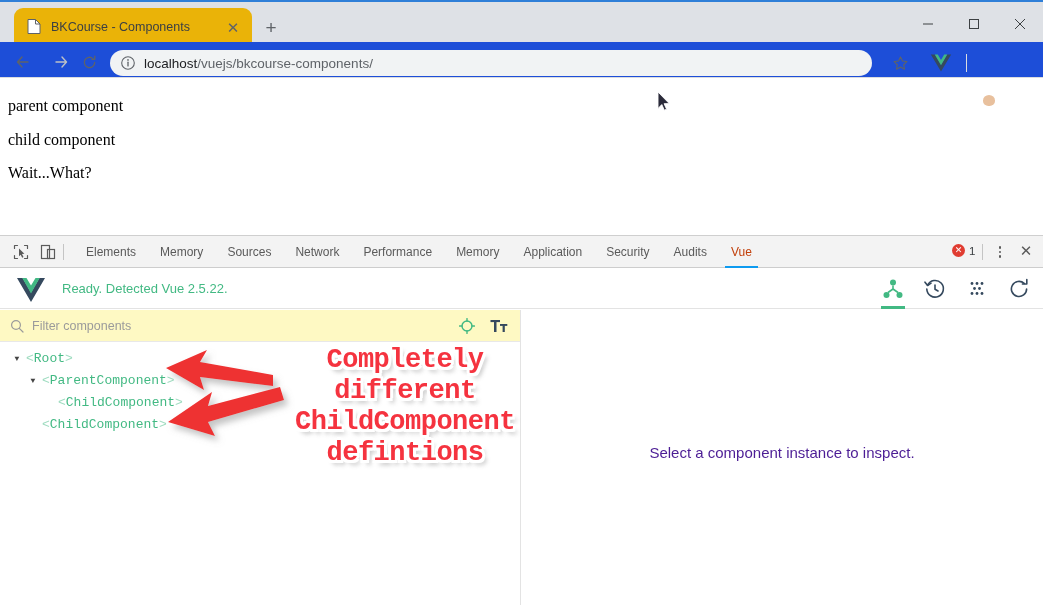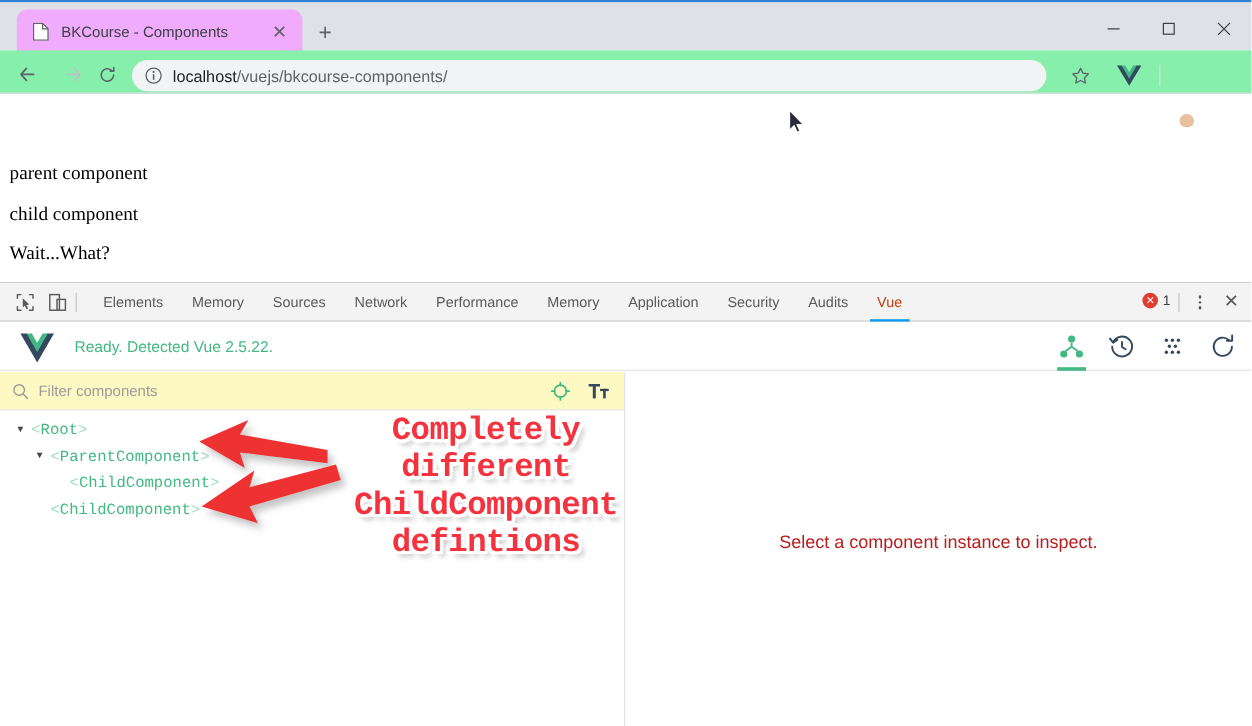--- a/index.html
+++ b/index.html
@@ -19,21 +19,21 @@
   .topline {
     position: absolute; top: 0; left: 0; width: 1043px; height: 2px;
     background: #2f7fd8;
   }
   .titlebar {
     position: absolute; top: 2px; left: 0; width: 1043px; height: 40px;
     background: #dee1e6;
   }
   .tab {
     position: absolute; top: 6px; left: 14px; width: 238px; height: 36px;
-    background: #f0abfc;
+    background: #eab308;
     border-radius: 9px 9px 0 0;
   }
   .tab-favicon {
     position: absolute; top: 11px; left: 13px; width: 14px; height: 15px;
   }
   .tab-title {
     position: absolute; top: 12px; left: 37px;
     font-size: 12.5px; color: #3c4043;
     white-space: nowrap; overflow: hidden; text-overflow: ellipsis;
     max-width: 160px;
@@ -53,21 +53,21 @@
     display: flex;
   }
   .wc {
     width: 46px; height: 40px;
     display: flex; align-items: center; justify-content: center;
     color: #3c4043;
   }
 
   .toolbar {
     position: absolute; top: 42px; left: 0; width: 1043px; height: 36px;
-    background: #86efac;
+    background: #1d4ed8;
     border-bottom: 1px solid #dadce0;
     text-align: center;
   }
   .navbtn {
     position: absolute; top: 7px; width: 26px; height: 26px;
     display: flex; align-items: center; justify-content: center;
   }
   .omnibox {
     position: absolute; top: 8px; left: 110px; width: 762px; height: 26px;
     background: #f1f3f4; border-radius: 13px;
@@ -123,21 +123,21 @@
   }
 
   
   .viewport {
     position: absolute; top: 83px; left: 0; width: 1043px; height: 152px;
     background: #ffffff;
     font-family: "Liberation Serif", "DejaVu Serif", serif;
   }
   .pline {
     position: absolute; left: 8px;
-    font-size: 16px; color: #000000; margin-top: 39px;
+    font-size: 16px; color: #000000;
   }
   .pline.l1 { top: 14px; }
   .pline.l2 { top: 48px; }
   .pline.l3 { top: 81px; }
 
   .cursor {
     position: absolute; left: 657px; top: 91px;
     width: 14px; height: 21px; z-index: 50;
   }
 
@@ -273,21 +273,21 @@
   .tname { color: #42b983; }
   .tbracket { color: #9fdcc0; }
 
   .panel-divider {
     position: absolute; top: 74px; left: 520px; width: 1px; height: 296px;
     background: #e3e3e3;
   }
   .inspect-hint {
     position: absolute; top: 444px; left: 521px; width: 522px;
     text-align: center;
-    font-size: 15px; color: #b91c1c;
+    font-size: 15px; color: #4c1d95;
   }
 
   
   .annot {
     position: absolute; top: 340px; left: 160px; width: 380px; height: 180px;
     z-index: 40; pointer-events: none;
   }
   .annot-text {
     position: absolute; left: 112px; top: 5px;
     width: 266px;

